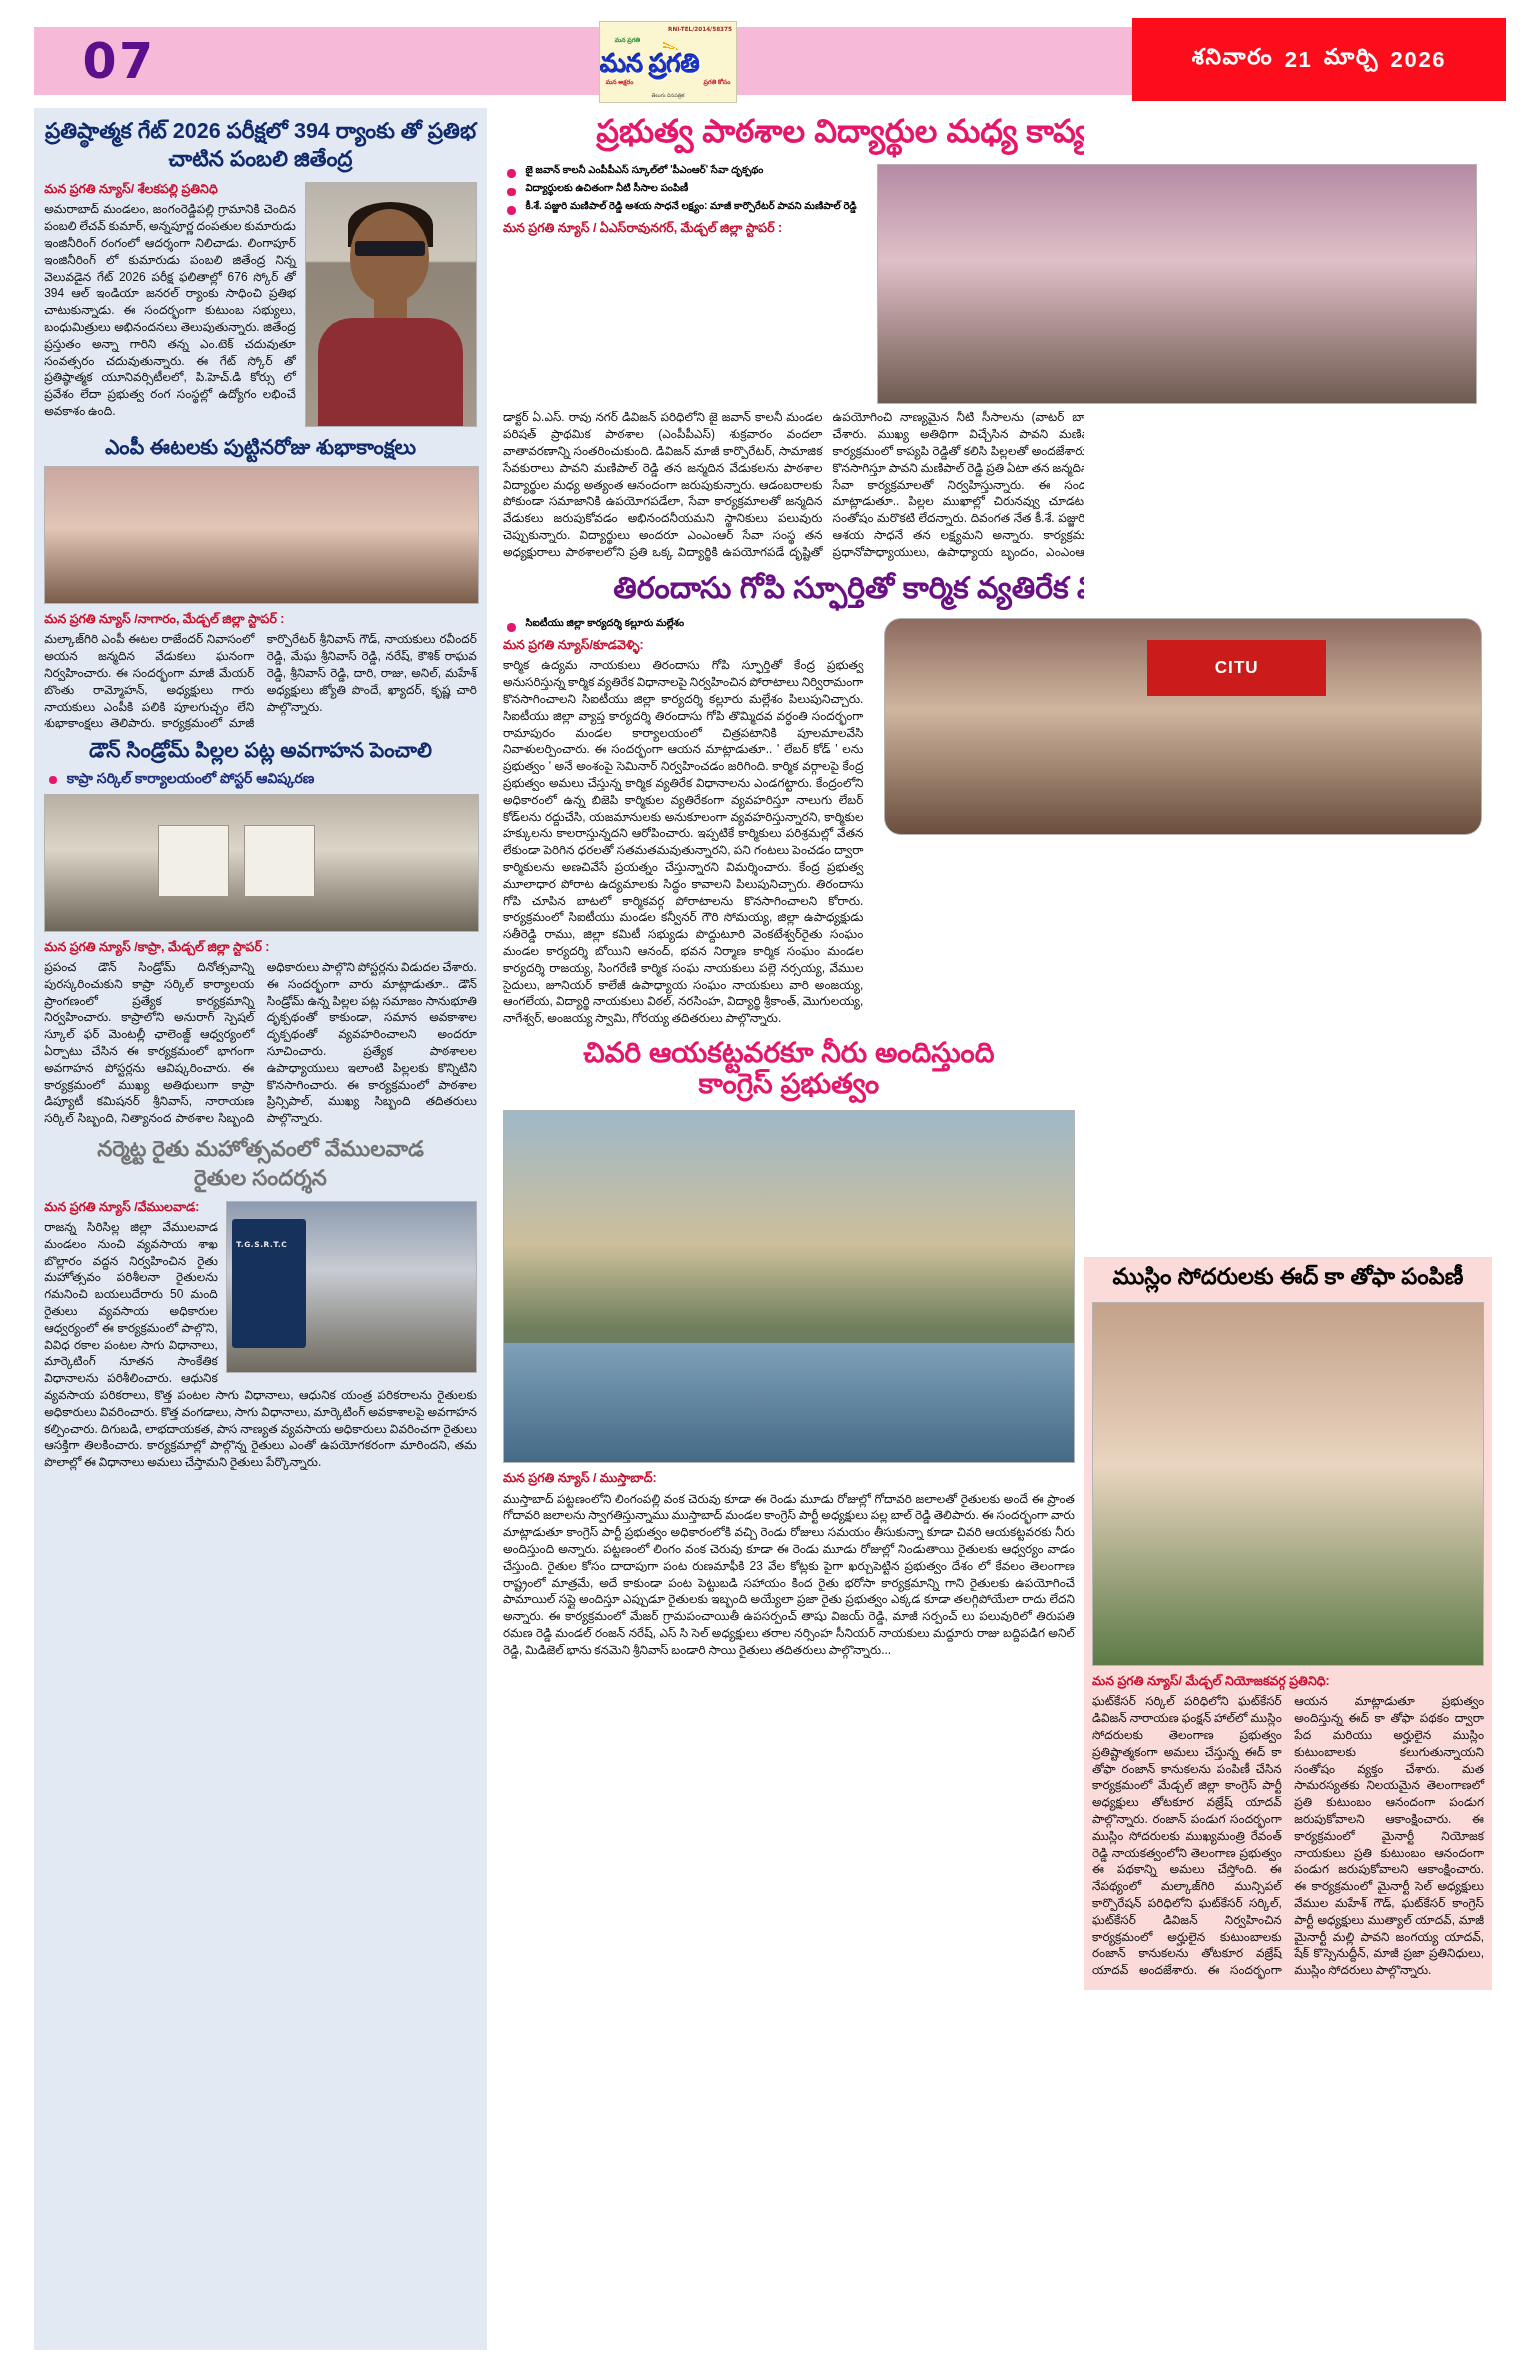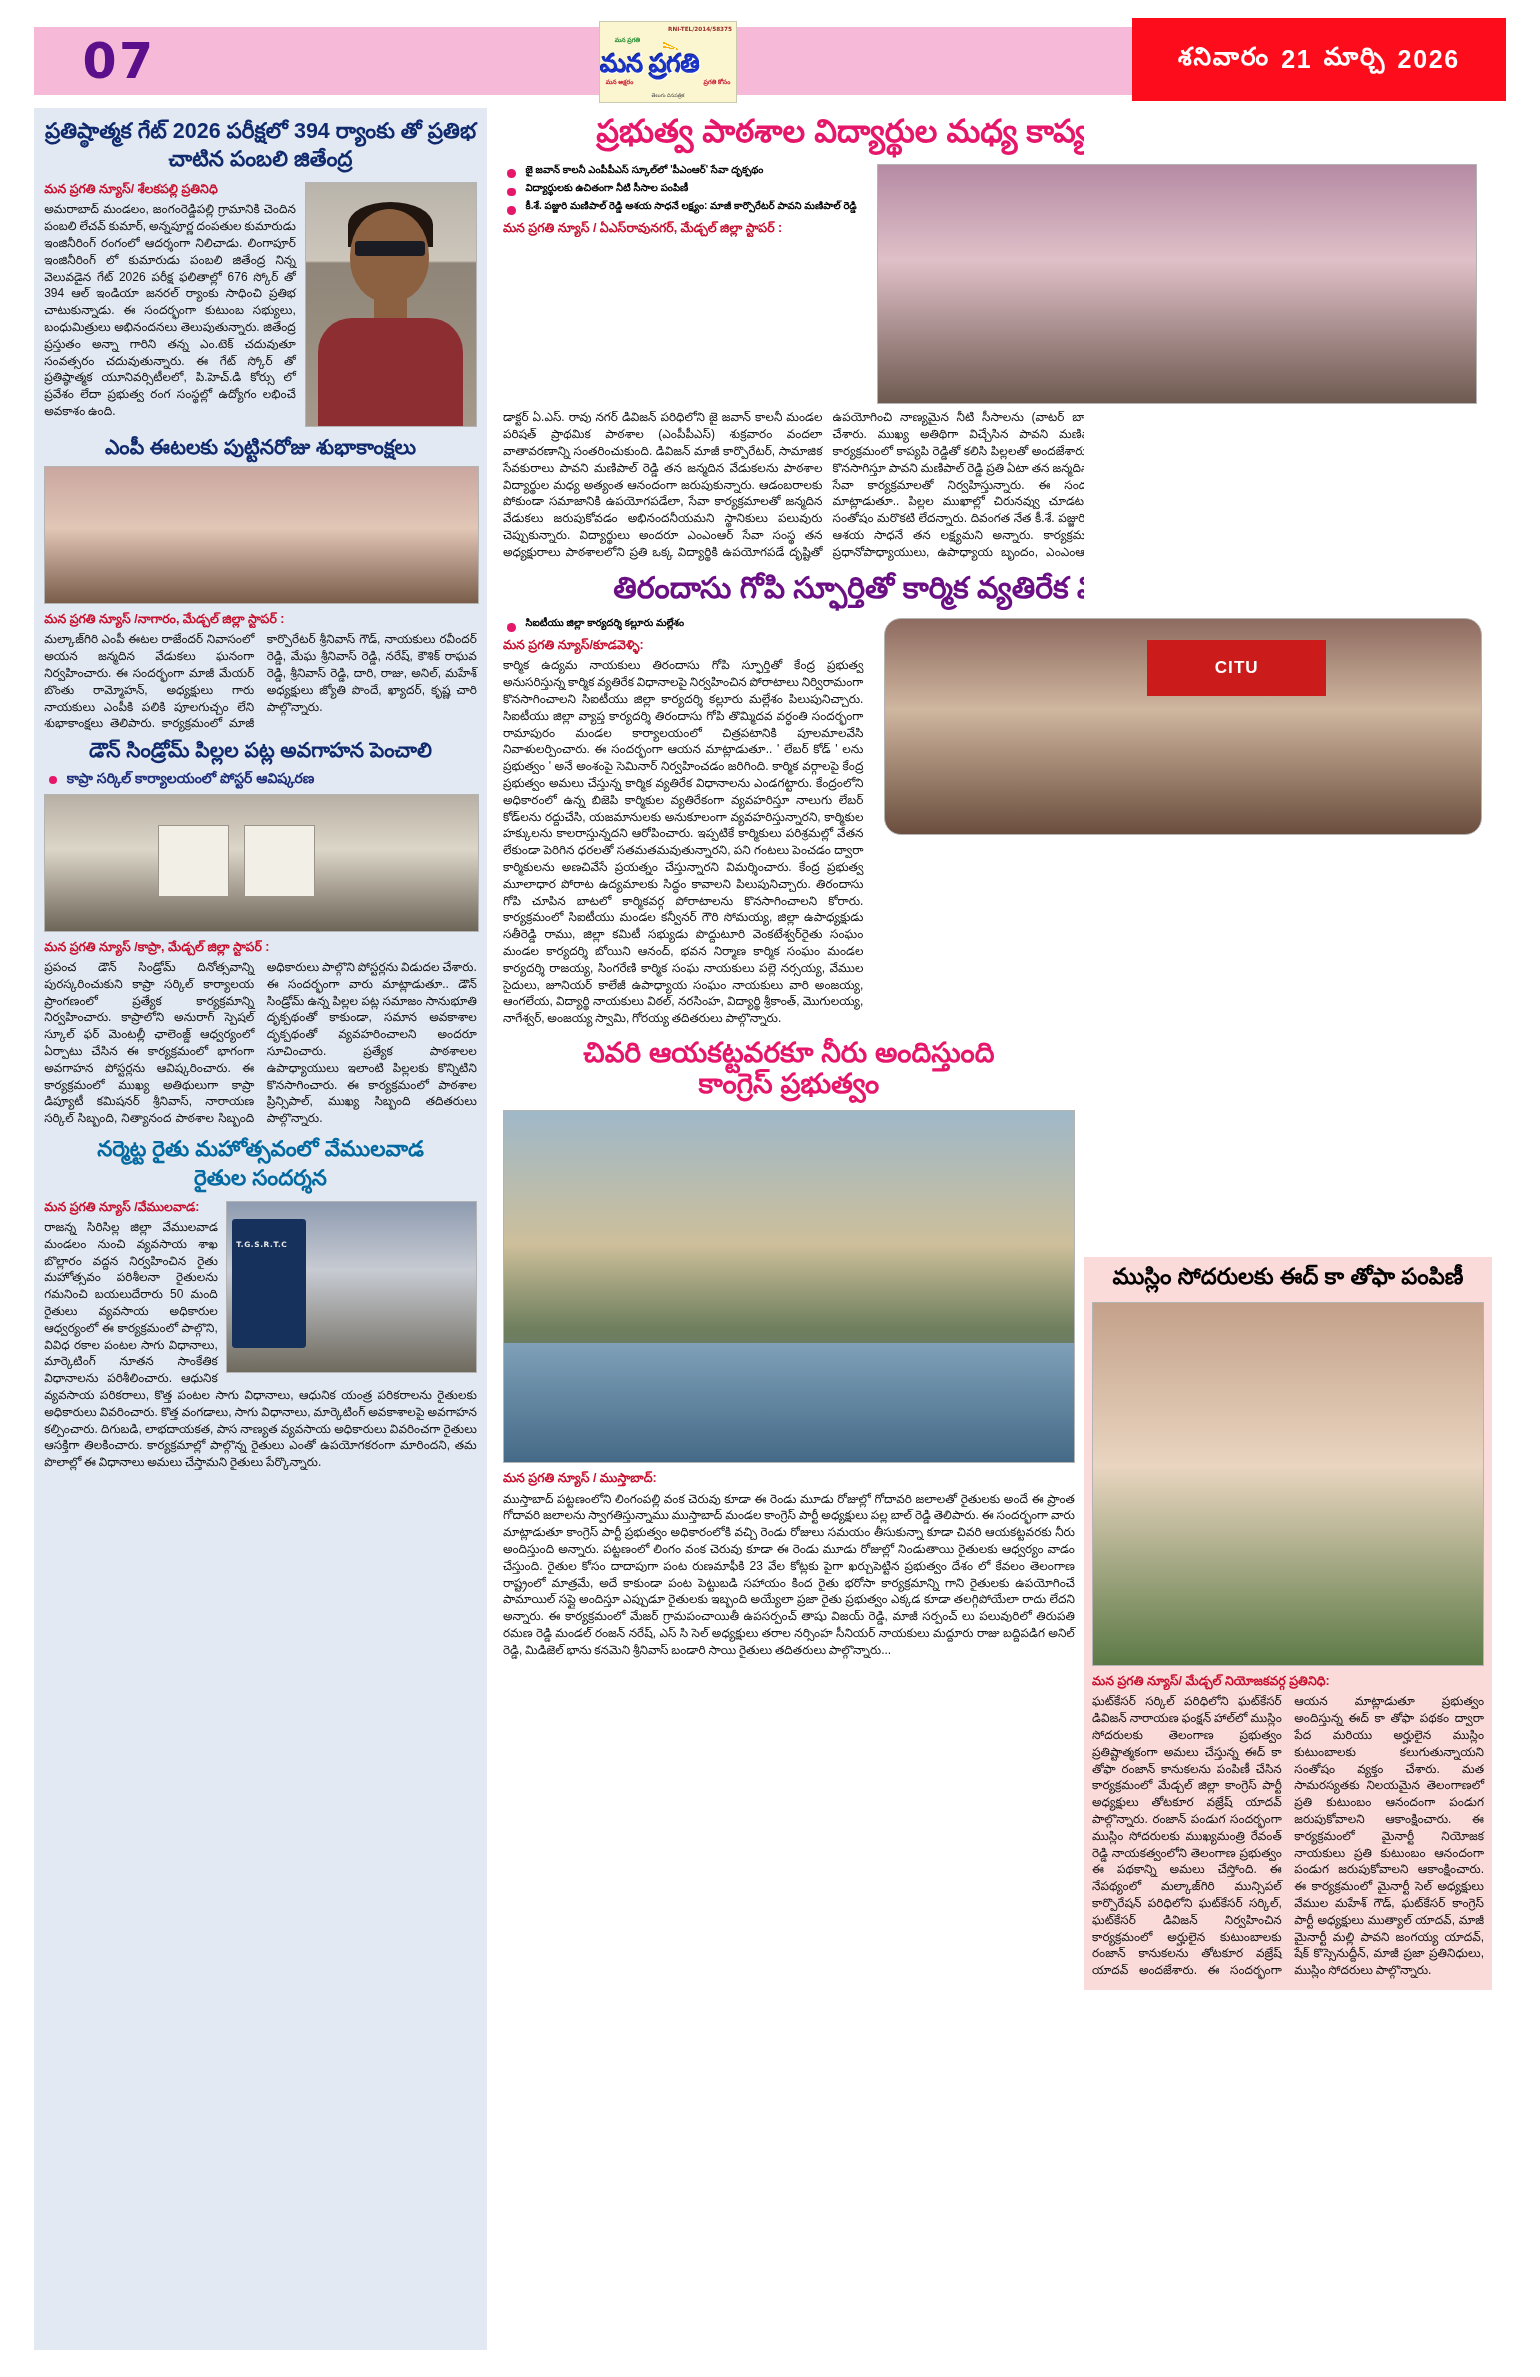--- a/index.html
+++ b/index.html
@@ -69,42 +69,42 @@
     font-size:6.2px;color:#c8102e;font-weight:bold;
   }
   .logo-foot{
     position:absolute;bottom:3.4px;left:0;right:0;text-align:center;
     font-size:5.1px;color:#444;
   }
   .date-box{
     width:374px;height:83px;margin-left:auto;margin-top:-2.3px;
     background:#fd0d1b;color:#ffffff;
     display:flex;align-items:center;justify-content:center;
-    font-size:25px;font-weight:bold;letter-spacing:1.7px;
+    font-size:22px;font-weight:bold;letter-spacing:1.7px;
   }
   .date-box span{margin:0 5.7px;}
 
   
   .content{
     position:absolute;left:34px;top:108px;width:1472px;height:2242px;
     display:flex;gap:12.5px;
   }
   .col{box-sizing:border-box;}
   .col-left{width:453px;background:#e3e9f2;padding:8px 10.2px 5.7px 10.2px;}
   .col-mid{width:572px;background:#ffffff;padding:0 3.4px;}
   .col-right{width:408px;background:#ffffff;padding:0;}
 
   
   .hl-blue{
     color:#102a6e;font-weight:bold;font-size:21.5px;line-height:1.30;
     text-align:center;margin:2.3px 0 5.7px 0;
   }
   .hl-blue.sm{font-size:20.4px;}
   .hl-black{
-    color:#0369a1;font-weight:bold;font-size:21.5px;line-height:1.3;
+    color:#737373;font-weight:bold;font-size:21.5px;line-height:1.3;
     text-align:center;margin:9px 0 4.5px 0;
   }
   .hl-pink{
     color:#e6176b;font-weight:bold;font-size:32px;line-height:1.25;
     text-align:center;margin:3.4px 0 9px 0;
   }
   .hl-pink.two{font-size:28px;}
   .hl-purple{
     color:#6b1084;font-weight:bold;font-size:30px;line-height:1.25;
     text-align:center;margin:8px 0 8px 0;

